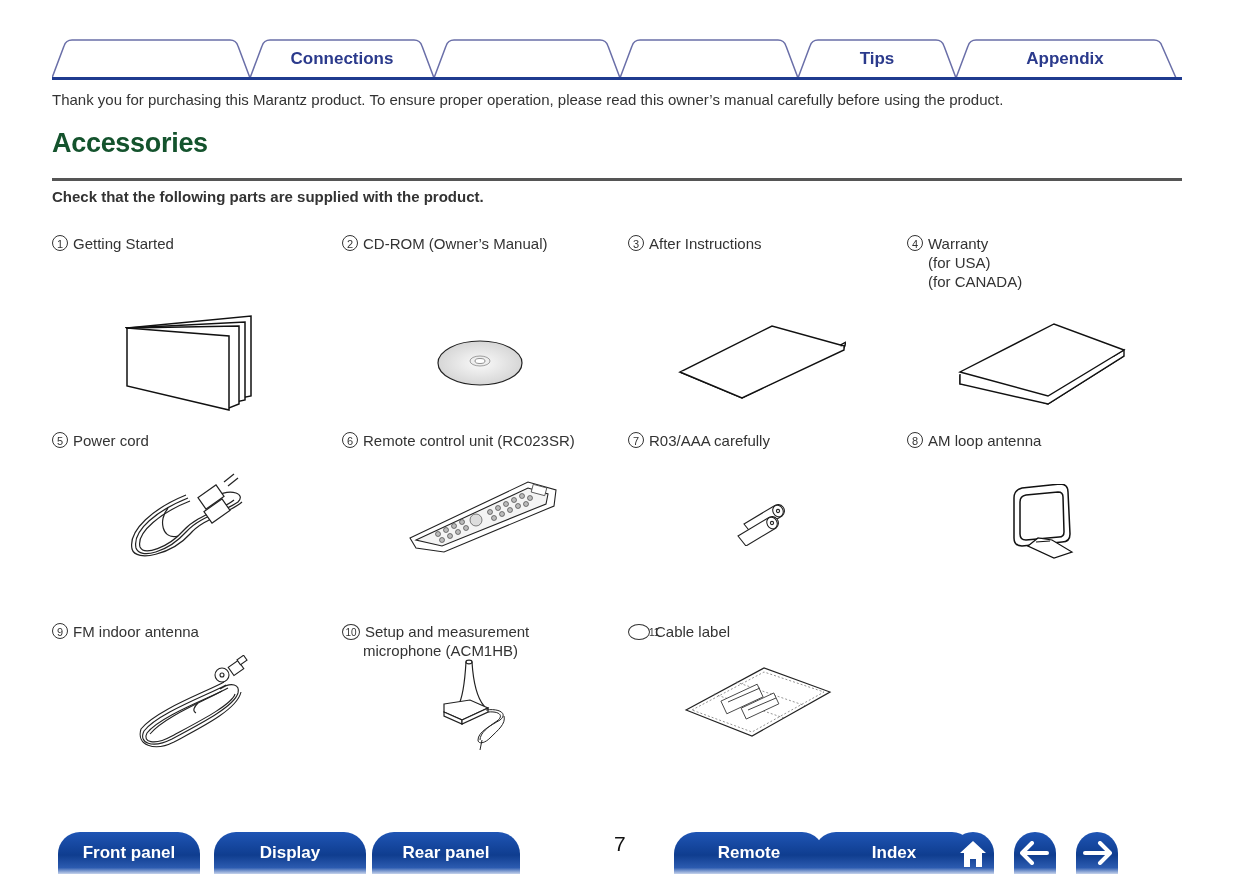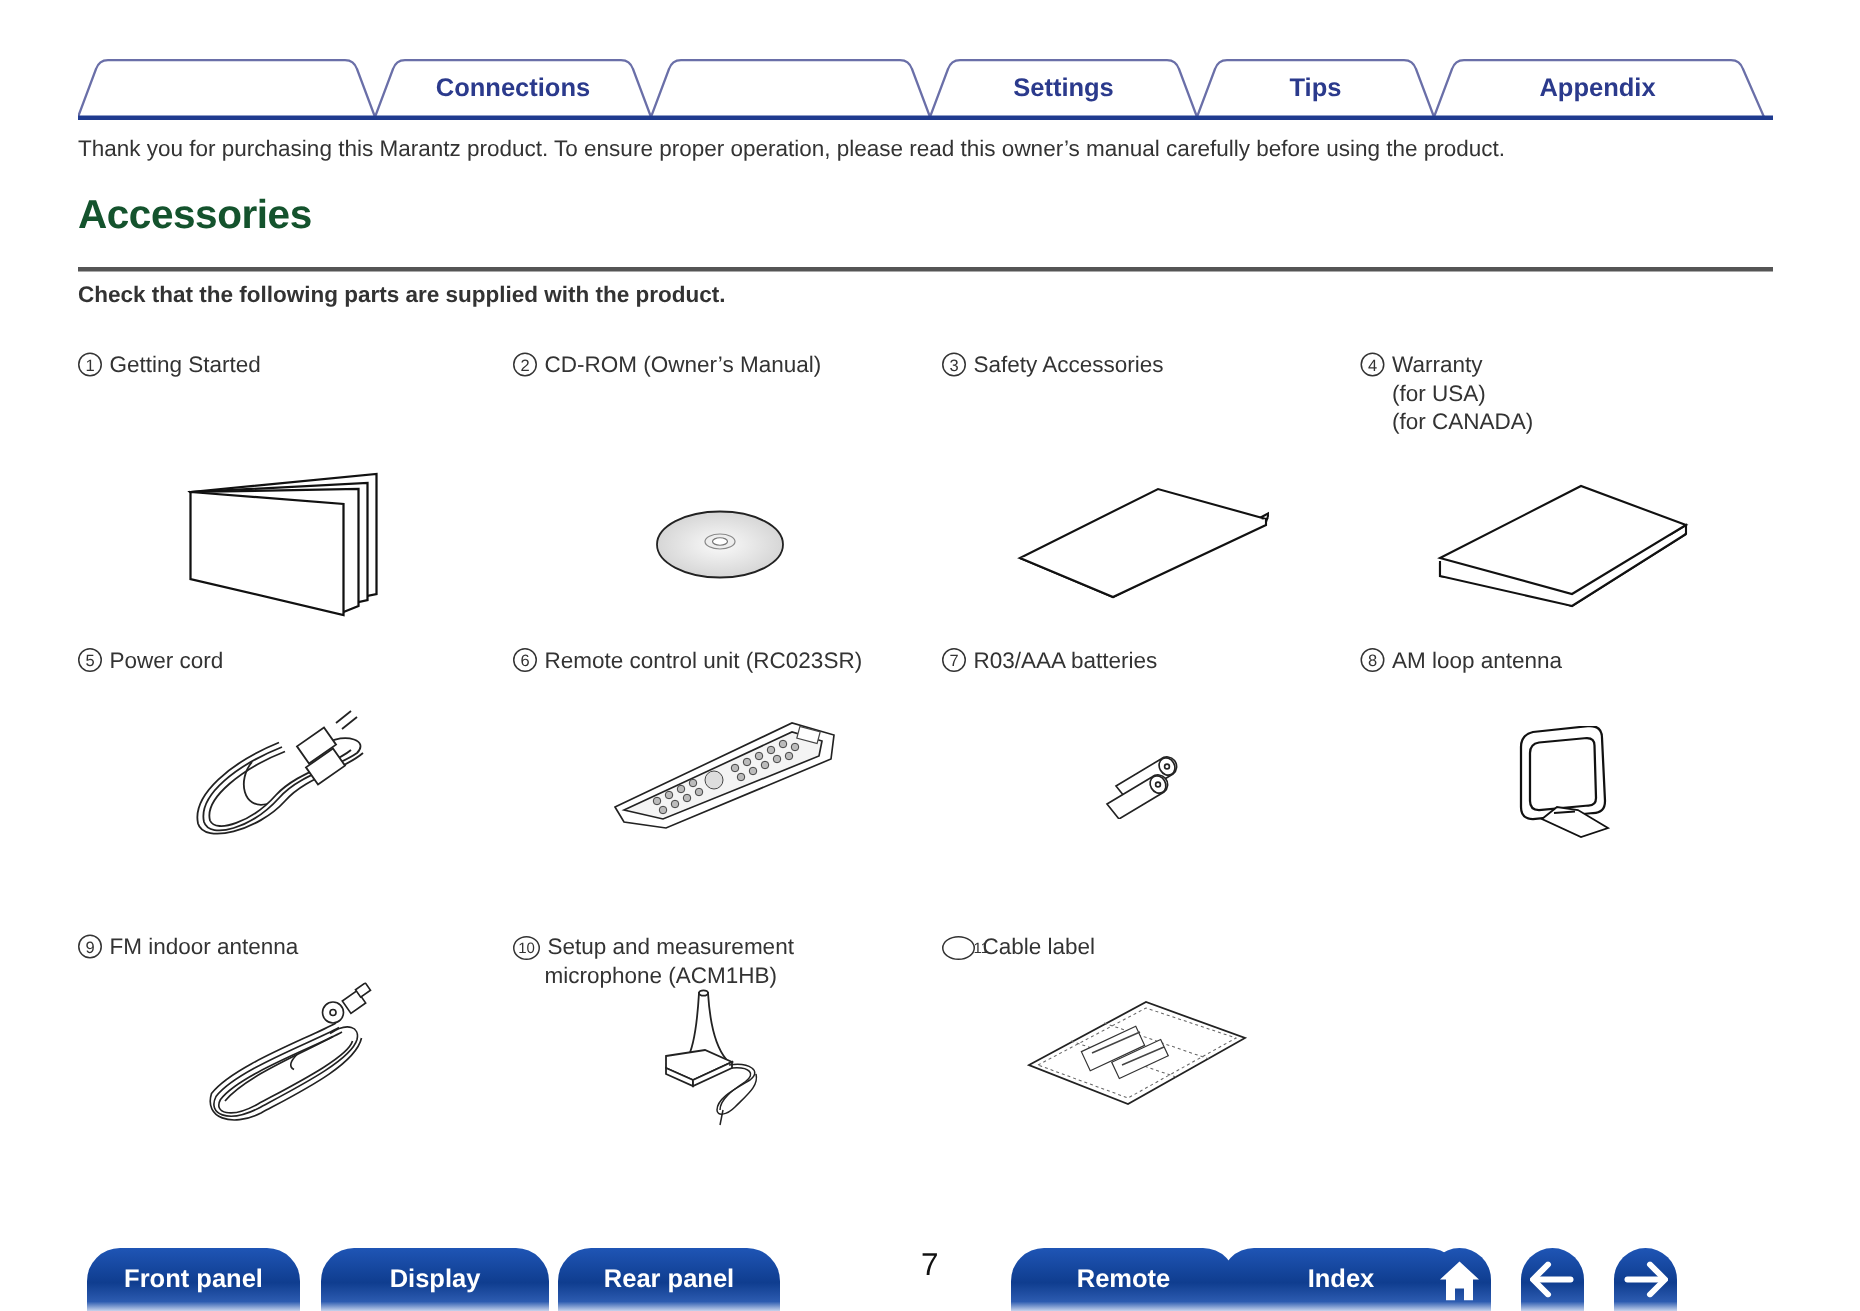--- a/index.html
+++ b/index.html
@@ -28,41 +28,40 @@
       <path d="M0 42 L12 10 Q14 4 20 4 L178 4 Q184 4 186 10 L198 42"></path>
       <path d="M198 42 L210 10 Q212 4 218 4 L362 4 Q368 4 370 10 L382 42"></path>
       <path d="M382 42 L394 10 Q396 4 402 4 L548 4 Q554 4 556 10 L568 42"></path>
       <path d="M568 42 L580 10 Q582 4 588 4 L726 4 Q732 4 734 10 L746 42"></path>
       <path d="M746 42 L758 10 Q760 4 766 4 L884 4 Q890 4 892 10 L904 42"></path>
       <path d="M904 42 L916 10 Q918 4 924 4 L1102 4 Q1108 4 1110 10 L1124 42"></path>
     </g>
     <rect x="0" y="41" width="1130" height="3" fill="#1f3b8f"></rect>
   </svg>
   <div class="tab" style="left:210px;width:160px;">Connections</div>
-  <div class="tab" style="left:580px;width:154px;">Settings</div>
   <div class="tab" style="left:758px;width:134px;">Tips</div>
   <div class="tab" style="left:916px;width:194px;">Appendix</div>
 </div>
 
 <div class="intro">
   <div>Thank you for purchasing this Marantz product. To ensure proper operation, please read this owner’s manual carefully before using the product.</div>
 </div>
 
 <div class="h1">Accessories</div>
 <div class="rule"></div>
 <div class="sub">Check that the following parts are supplied with the product.</div>
 
 <div class="item-label" style="left:52px;top:234px;">
   <span class="num">1</span><span>Getting Started</span>
 </div>
 <div class="item-label" style="left:342px;top:234px;">
   <span class="num">2</span><span>CD-ROM (Owner’s Manual)</span>
 </div>
 <div class="item-label" style="left:628px;top:234px;">
-  <span class="num">3</span><span>Safety Accessories</span>
+  <span class="num">3</span><span>After Instructions</span>
 </div>
 <div class="item-label" style="left:907px;top:234px;">
   <div><span class="num">4</span><span>Warranty</span></div>
   <div class="indent">(for USA)</div>
   <div class="indent">(for CANADA)</div>
 </div>
 
 <svg class="illus" style="left:125px;top:312px;" width="130" height="100" viewBox="0 0 130 100">
   <g fill="#fff" stroke="#111" stroke-width="1.5">
     <path d="M2 16 L126 4 L126 84 L106 88 Z"></path>
@@ -97,21 +96,21 @@
   </g>
 </svg>
 
 <div class="item-label" style="left:52px;top:431px;">
   <span class="num">5</span><span>Power cord</span>
 </div>
 <div class="item-label" style="left:342px;top:431px;">
   <span class="num">6</span><span>Remote control unit (RC023SR)</span>
 </div>
 <div class="item-label" style="left:628px;top:431px;">
-  <span class="num">7</span><span>R03/AAA batteries</span>
+  <span class="num">7</span><span>R03/AAA carefully</span>
 </div>
 <div class="item-label" style="left:907px;top:431px;">
   <span class="num">8</span><span>AM loop antenna</span>
 </div>
 
 <svg class="illus" style="left:128px;top:470px;" width="130" height="90" viewBox="0 0 130 90">
   <g fill="none" stroke="#222" stroke-width="1.2">
     <path d="M60 28 C30 40 4 60 8 78 C12 90 40 82 58 62 C72 46 96 42 110 32 C118 24 104 18 88 26"></path>
     <path d="M62 31 C34 42 8 62 12 77 C16 86 40 78 56 60 C70 45 94 40 106 30"></path>
     <path d="M58 25 C26 38 0 60 4 79 C8 93 44 84 62 64 C76 48 100 44 114 32"></path>

